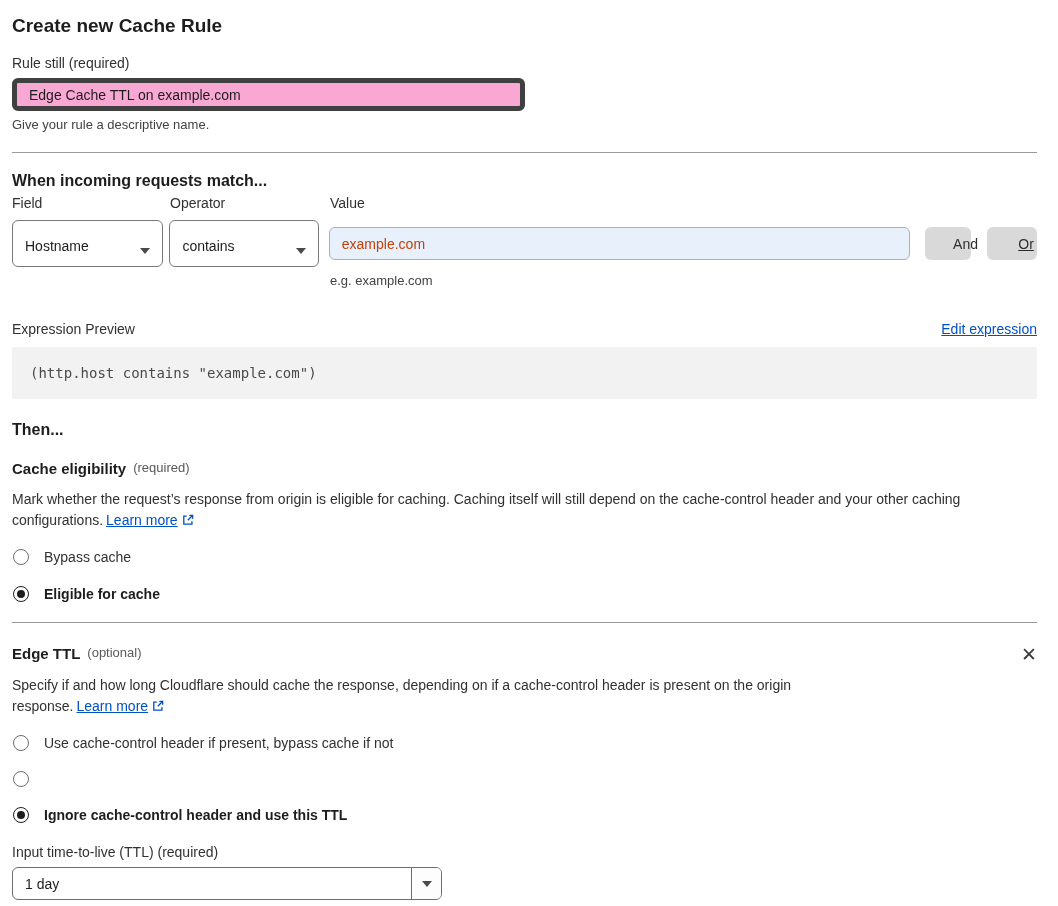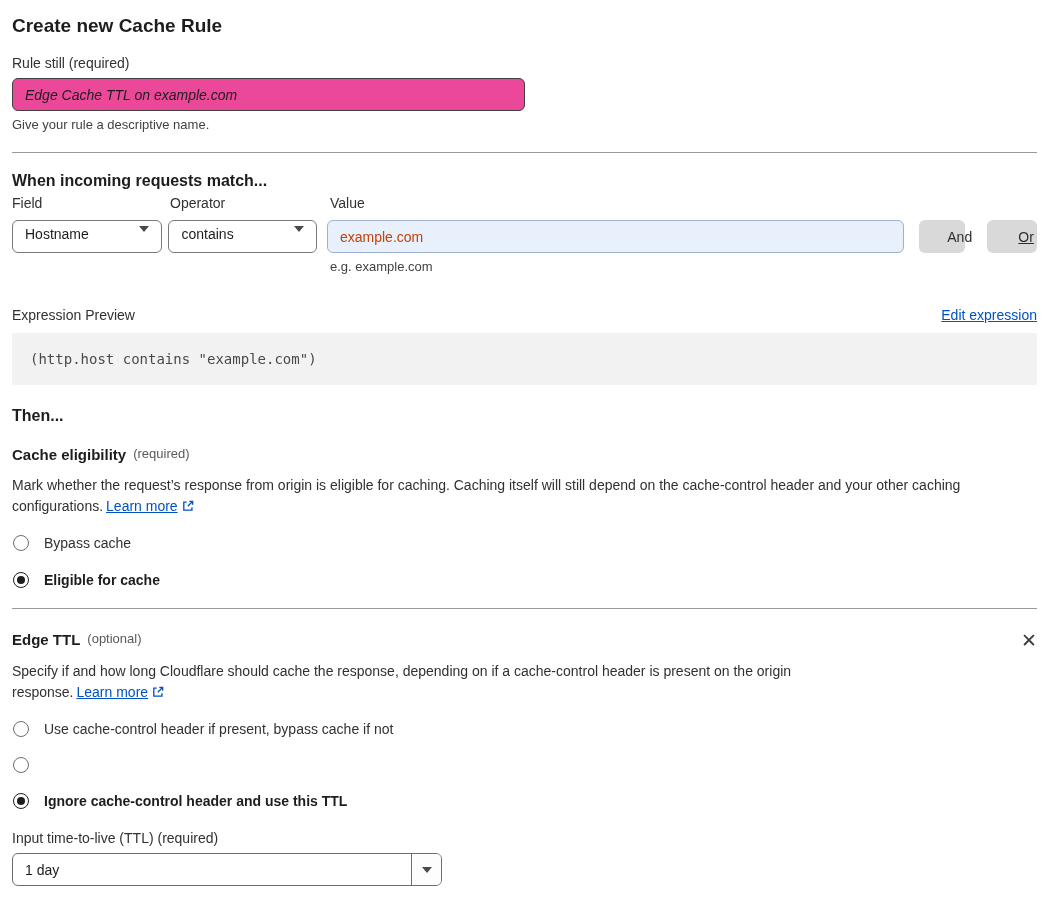--- a/index.html
+++ b/index.html
@@ -19,30 +19,29 @@
     font-weight: 700;
     color: #1d1d1d;
   }
 
   .field-label { margin-top: 17px; font-size: 14px; line-height: 17px; color: #313131; display: block; }
 
   .text-input {
     margin-top: 6px;
     width: 513px;
     height: 33px;
-    border: 1px solid #404040;
+    border: 5px solid #404040;
     border-radius: 6px;
     padding: 0 12px;
     font-size: 14px;
     font-family: "Liberation Sans", sans-serif;
     color: #1d1d1d;
-    background: #ec4899;
+    background: #f9a8d4;
     outline: none;
     display: block;
-    font-style: italic;
   }
 
   .helper { margin-top: 6px; font-size: 13px; line-height: 16px; color: #424242; }
 
   .divider { border: none; border-top: 1px solid #9a9a9a; margin-top: 19px; }
 
   h2.section-heading {
     margin-top: 18px;
     font-size: 16px;
     line-height: 20px;
@@ -50,28 +49,28 @@
     color: #1d1d1d;
   }
 
   
   .match-labels { display: flex; margin-top: 4px; font-size: 14px; line-height: 17px; }
   .match-labels .lbl-field { width: 158px; }
   .match-labels .lbl-operator { width: 160px; }
   .match-controls { display: flex; margin-top: 8px; align-items: center; }
 
   .select-box {
-    height: 33px;
+    height: 47px;
     border: 1px solid #797979;
     border-radius: 6px;
     background: #ffffff;
     display: flex;
-    align-items: flex-start;
+    align-items: flex-end;
     justify-content: space-between;
-    padding: 5px 12px;
+    padding: 12px 12px;
     font-size: 14px;
     color: #1d1d1d;
     cursor: pointer;
   }
   .select-field { width: 152px; }
   .select-operator { width: 150px; margin-left: 6px; }
 
   .chevron {
     width: 0; height: 0;
     border-left: 5px solid transparent;
@@ -98,21 +97,21 @@
     border: none;
     border-radius: 6px;
     background: #d9d9d9;
     color: #2e2e2e;
     font-size: 14px;
     font-family: "Liberation Sans", sans-serif;
     cursor: pointer;
     padding-left: 28px;
   }
   .btn-and { margin-left: 15px; width: 46px; }
-  .btn-or  { margin-left: 22px; width: 50px; text-decoration: underline; }
+  .btn-or  { margin-left: 16px; width: 50px; text-decoration: underline; }
 
   .value-helper { margin-top: 6px; margin-left: 318px; font-size: 13px; line-height: 16px; color: #424242; }
 
   .expr-row { display: flex; justify-content: space-between; align-items: baseline; margin-top: 31px; }
   .expr-label { font-size: 14px; line-height: 18px; color: #313131; }
   a.link { color: #0051c3; font-size: 14px; text-decoration: none; cursor: pointer; }
   a.link .link-text { text-decoration: underline; }
 
   .code-box {
     margin-top: 9px;

